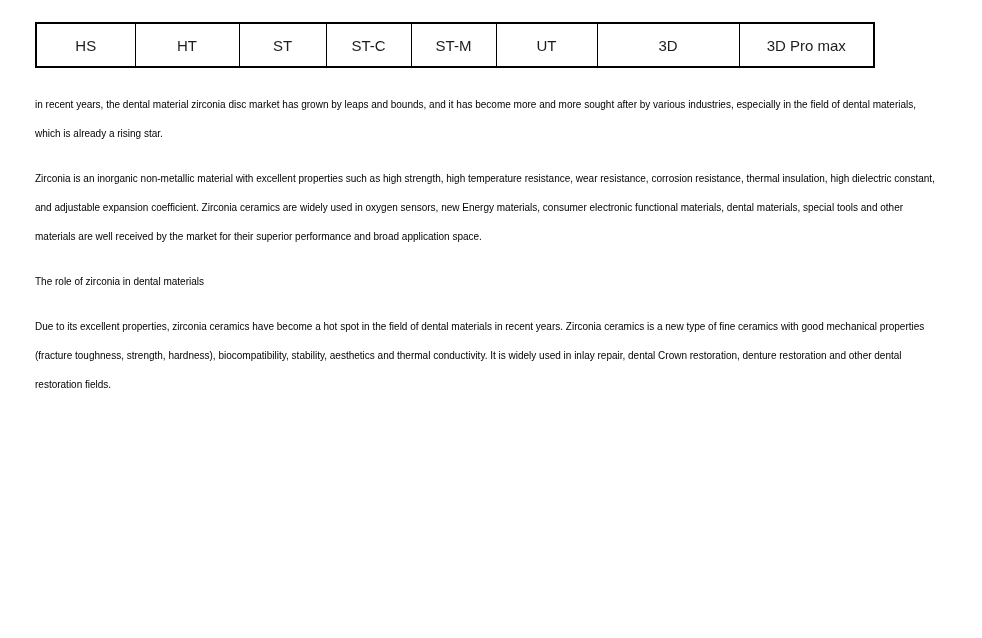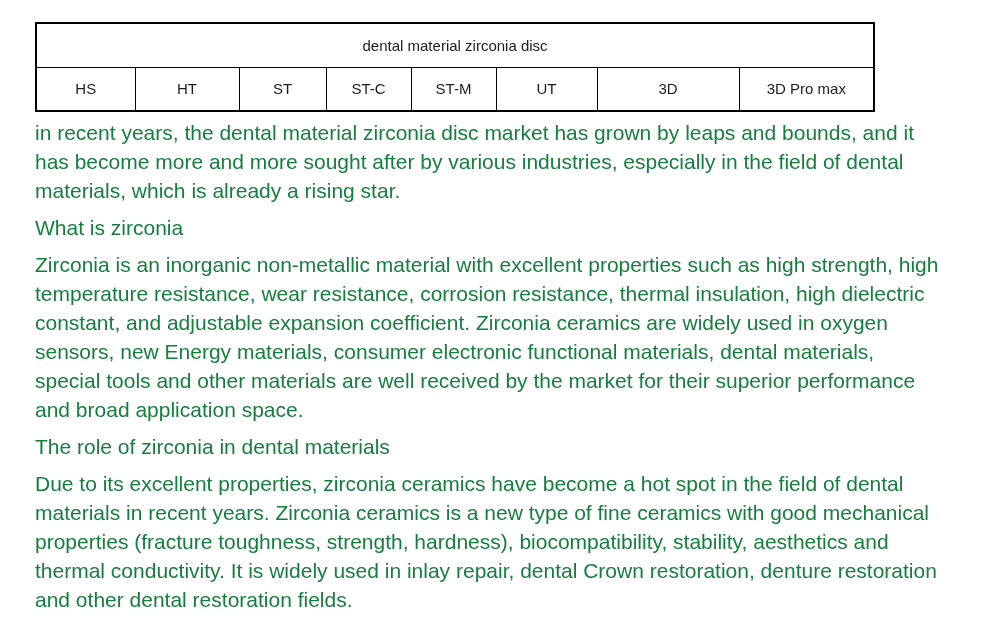--- a/index.html
+++ b/index.html
@@ -37,60 +37,56 @@
     white-space: nowrap;
     overflow: hidden;
   }
   td.title-cell { font-size: 15px; }
 
   
   .article {
     padding: 6px 42px 10px 35px;
   }
   .article p {
-    margin: 0 0 8px 0;
-    font-size: 21px;
+    margin: 16px 0 8px 0;
+    font-size: 10px;
     line-height: 29px;
-    color: #15803d;
+    color: #000000;
   }
 </style>
 </head>
 <body>
 
 <div class="page">
 
   <table class="spec">
     <colgroup>
       <col style="width:99px">
       <col style="width:104px">
       <col style="width:87px">
       <col style="width:85px">
       <col style="width:85px">
       <col style="width:101px">
       <col style="width:142px">
       <col style="width:135px">
     </colgroup>
     <tbody>
       <tr>
-        <td colspan="8" class="title-cell">dental material zirconia disc</td>
-      </tr>
-      <tr>
         <td>HS</td>
         <td>HT</td>
         <td>ST</td>
         <td>ST-C</td>
         <td>ST-M</td>
         <td>UT</td>
         <td>3D</td>
         <td>3D Pro max</td>
       </tr>
     </tbody>
   </table>
 
   <div class="article">
     <p>in recent years, the dental material zirconia disc market has grown by leaps and bounds, and it has become more and more sought after by various industries, especially in the field of dental materials, which is already a rising star.</p>
-    <p>What is zirconia</p>
     <p>Zirconia is an inorganic non-metallic material with excellent properties such as high strength, high temperature resistance, wear resistance, corrosion resistance, thermal insulation, high dielectric constant, and adjustable expansion coefficient. Zirconia ceramics are widely used in oxygen sensors, new Energy materials, consumer electronic functional materials, dental materials, special tools and other materials are well received by the market for their superior performance and broad application space.</p>
     <p>The role of zirconia in dental materials</p>
     <p>Due to its excellent properties, zirconia ceramics have become a hot spot in the field of dental materials in recent years. Zirconia ceramics is a new type of fine ceramics with good mechanical properties (fracture toughness, strength, hardness), biocompatibility, stability, aesthetics and thermal conductivity. It is widely used in inlay repair, dental Crown restoration, denture restoration and other dental restoration fields.</p>
   </div>
 
 </div>
 
 </body></html>

